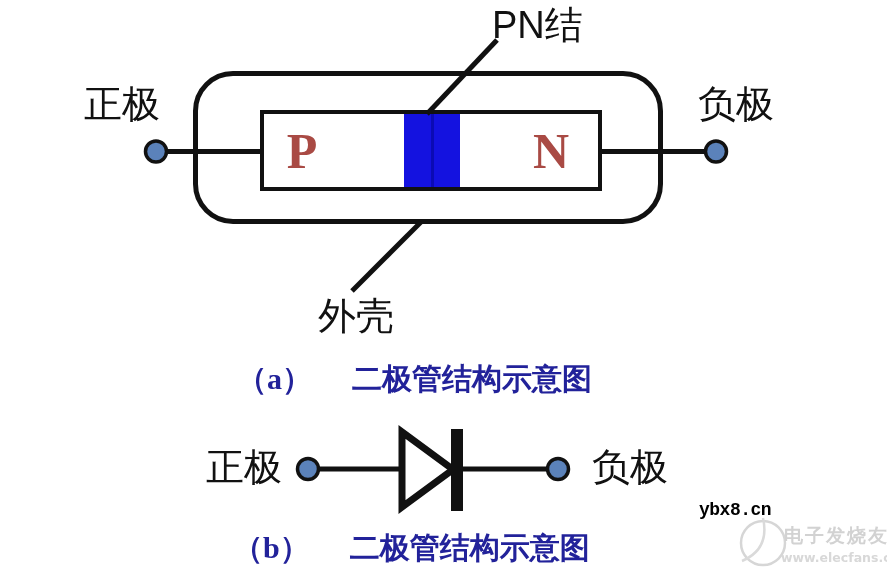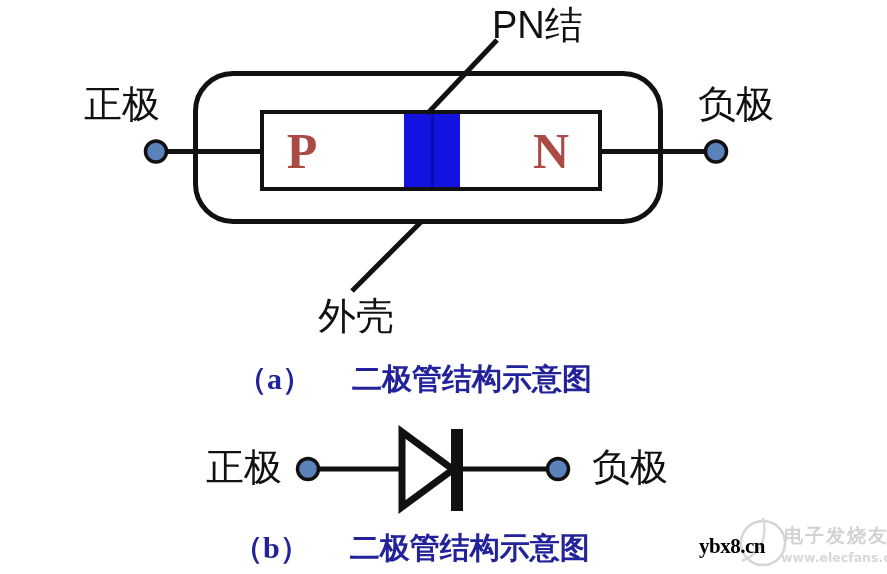--- a/index.html
+++ b/index.html
@@ -98,24 +98,24 @@
     white-space: nowrap;
     z-index: 6;
     font-family: "Liberation Serif", "DejaVu Serif", serif;
   }
   .caption-a { left: 237px; top: 359px; }
   .caption-b { left: 233px; top: 528px; }
 
   
   .wm-site {
     position: absolute;
-    left: 699px; top: 534px;
-    font-family: Liberation Serif, serif;
+    left: 699px; top: 500px;
+    font-family: Liberation Mono, monospace;
     font-weight: bold;
-    font-size: 21px;
+    font-size: 18px;
     letter-spacing: -0.5px;
     color: #000000;
     z-index: 8;
   }
   .wm-brand {
     position: absolute;
     left: 784px; top: 523px;
     font-size: 19px;
     font-weight: bold;
     letter-spacing: 2px;

